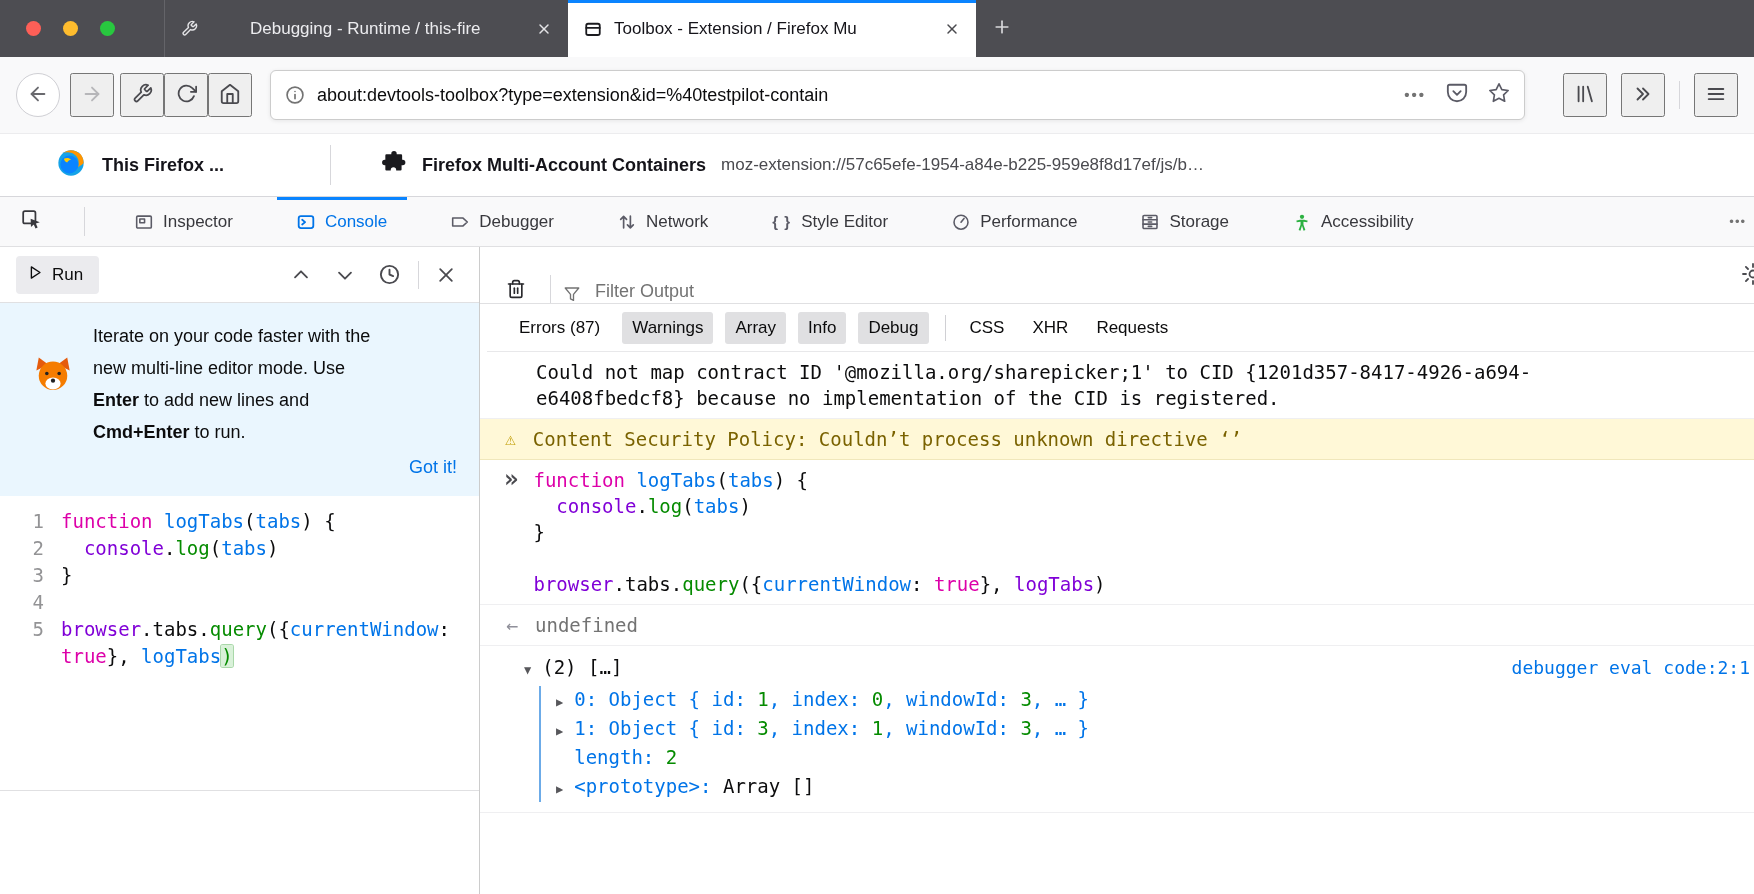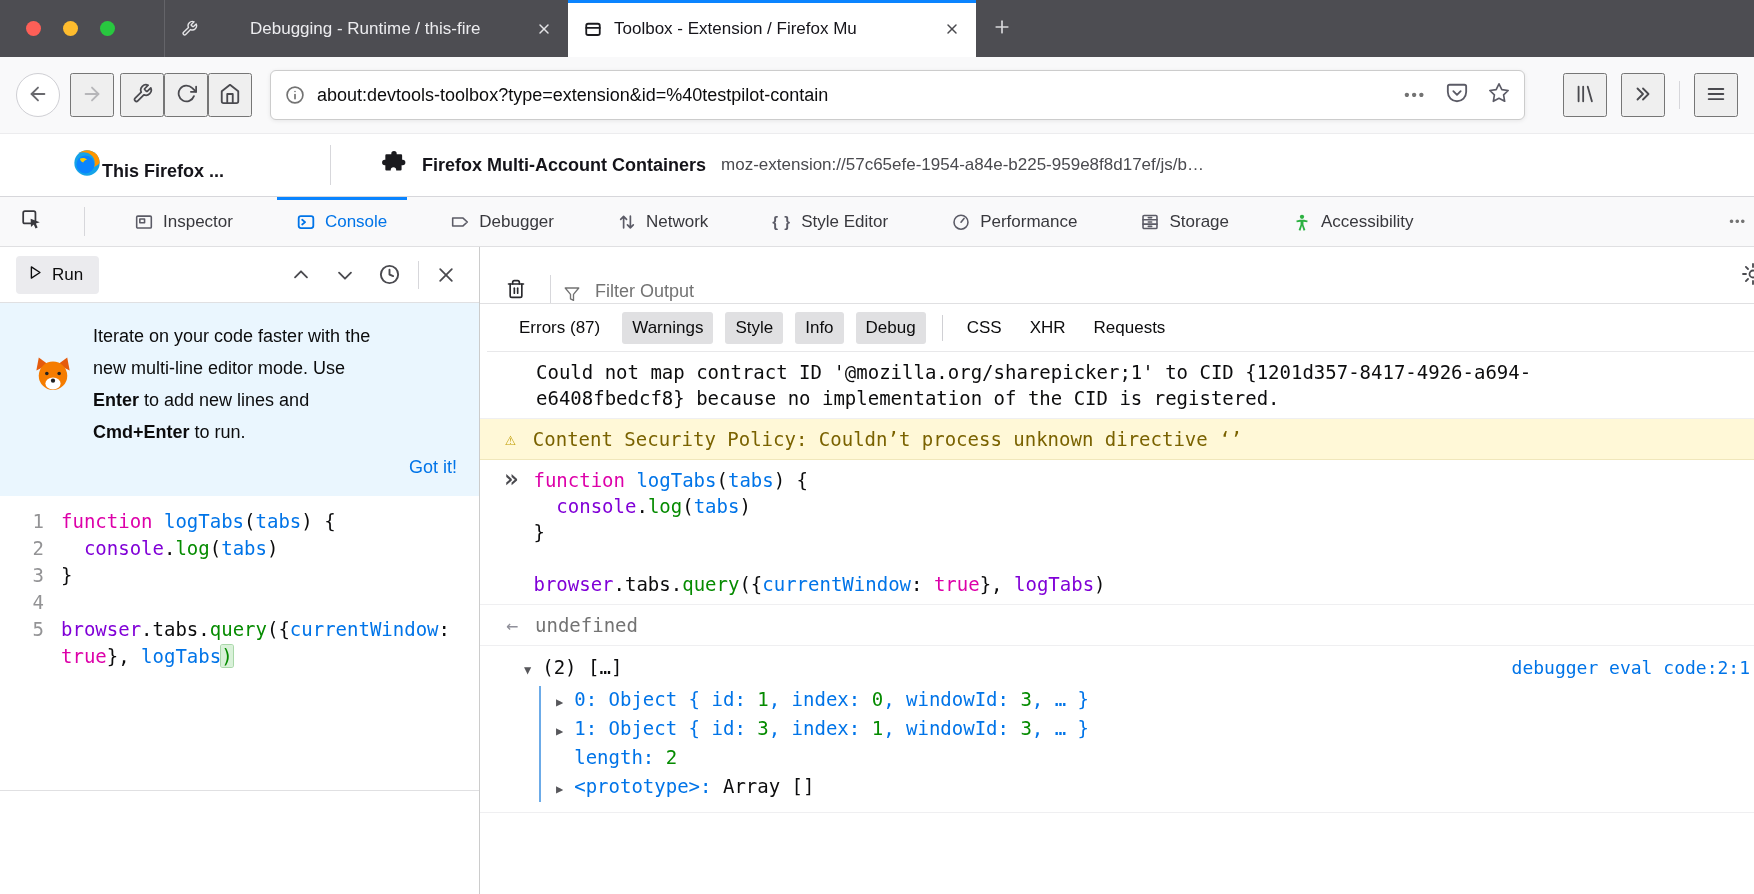--- a/index.html
+++ b/index.html
@@ -36,21 +36,21 @@
   .url-info{display:flex;color:#737373;margin-right:12px;flex:none;}
   .url-text{font-size:18px;color:#0c0c0d;flex:1;white-space:nowrap;overflow:hidden;
     -webkit-mask-image:linear-gradient(90deg,#000 88%,transparent 99%);mask-image:linear-gradient(90deg,#000 88%,transparent 99%);}
   .url-actions{display:flex;align-items:center;gap:20px;flex:none;color:#5b5b66;margin-left:10px;}
   .dots-icon::before{content:"\2022\2022\2022";letter-spacing:2px;font-size:15px;color:#737373;font-weight:700;}
   .nav-right{display:flex;align-items:center;flex:none;gap:14px;margin-left:22px;}
   .sep-v{width:1px;height:28px;background:#d7d7db;flex:none;}
 
   
   .ext-header{height:64px;background:#fff;border-bottom:1px solid #d7d7db;display:flex;align-items:center;box-sizing:border-box;border-top:1px solid #ececee;}
-  .fx-left{display:flex;align-items:flex-end;gap:0;padding-left:72px;width:330px;box-sizing:border-box;flex:none;}
+  .fx-left{display:flex;align-items:center;gap:16px;padding-left:56px;width:330px;box-sizing:border-box;flex:none;}
   .runtime-label{font-weight:700;font-size:18px;color:#15141a;white-space:nowrap;}
   .fx-sep{width:1px;height:40px;background:#d7d7db;flex:none;}
   .ext-info{display:flex;align-items:center;gap:15px;padding-left:50px;flex:1;min-width:0;}
   .ext-name{font-weight:700;font-size:18px;color:#15141a;white-space:nowrap;flex:none;}
   .ext-url{font-size:17px;color:#4a4a4f;white-space:nowrap;overflow:hidden;flex:1;}
 
   
   .dt-bar{height:50px;background:#f9f9fa;border-bottom:1px solid #e0e0e2;display:flex;align-items:stretch;box-sizing:border-box;position:relative;padding-left:8px;gap:24px;}
   .dt-pick{width:46px;display:flex;align-items:center;justify-content:center;color:#38383d;flex:none;}
   .dt-sep{width:1px;background:#d7d7db;margin:10px 6px;flex:none;}
@@ -471,21 +471,21 @@
               <circle cx="12" cy="12" r="3.5"></circle>
               <path d="M12 2v3M12 19v3M2 12h3M19 12h3M4.9 4.9l2.1 2.1M17 17l2.1 2.1M19.1 4.9L17 7M7 17l-2.1 2.1"></path>
             </svg>
         </span>
       </div>
 
       <div class="filter-bar">
         <div class="filter-group">
             <button class="filter-btn">Errors (87)</button>
             <button class="filter-btn on">Warnings</button>
-            <button class="filter-btn on">Style</button>
+            <button class="filter-btn on">Array</button>
             <button class="filter-btn on">Info</button>
             <button class="filter-btn on">Debug</button>
           </div>
         <span class="fb-sep"></span>
         <div class="filter-group">
             <button class="filter-btn cat">CSS</button>
             <button class="filter-btn cat">XHR</button>
             <button class="filter-btn cat">Requests</button>
           </div>
       </div>

